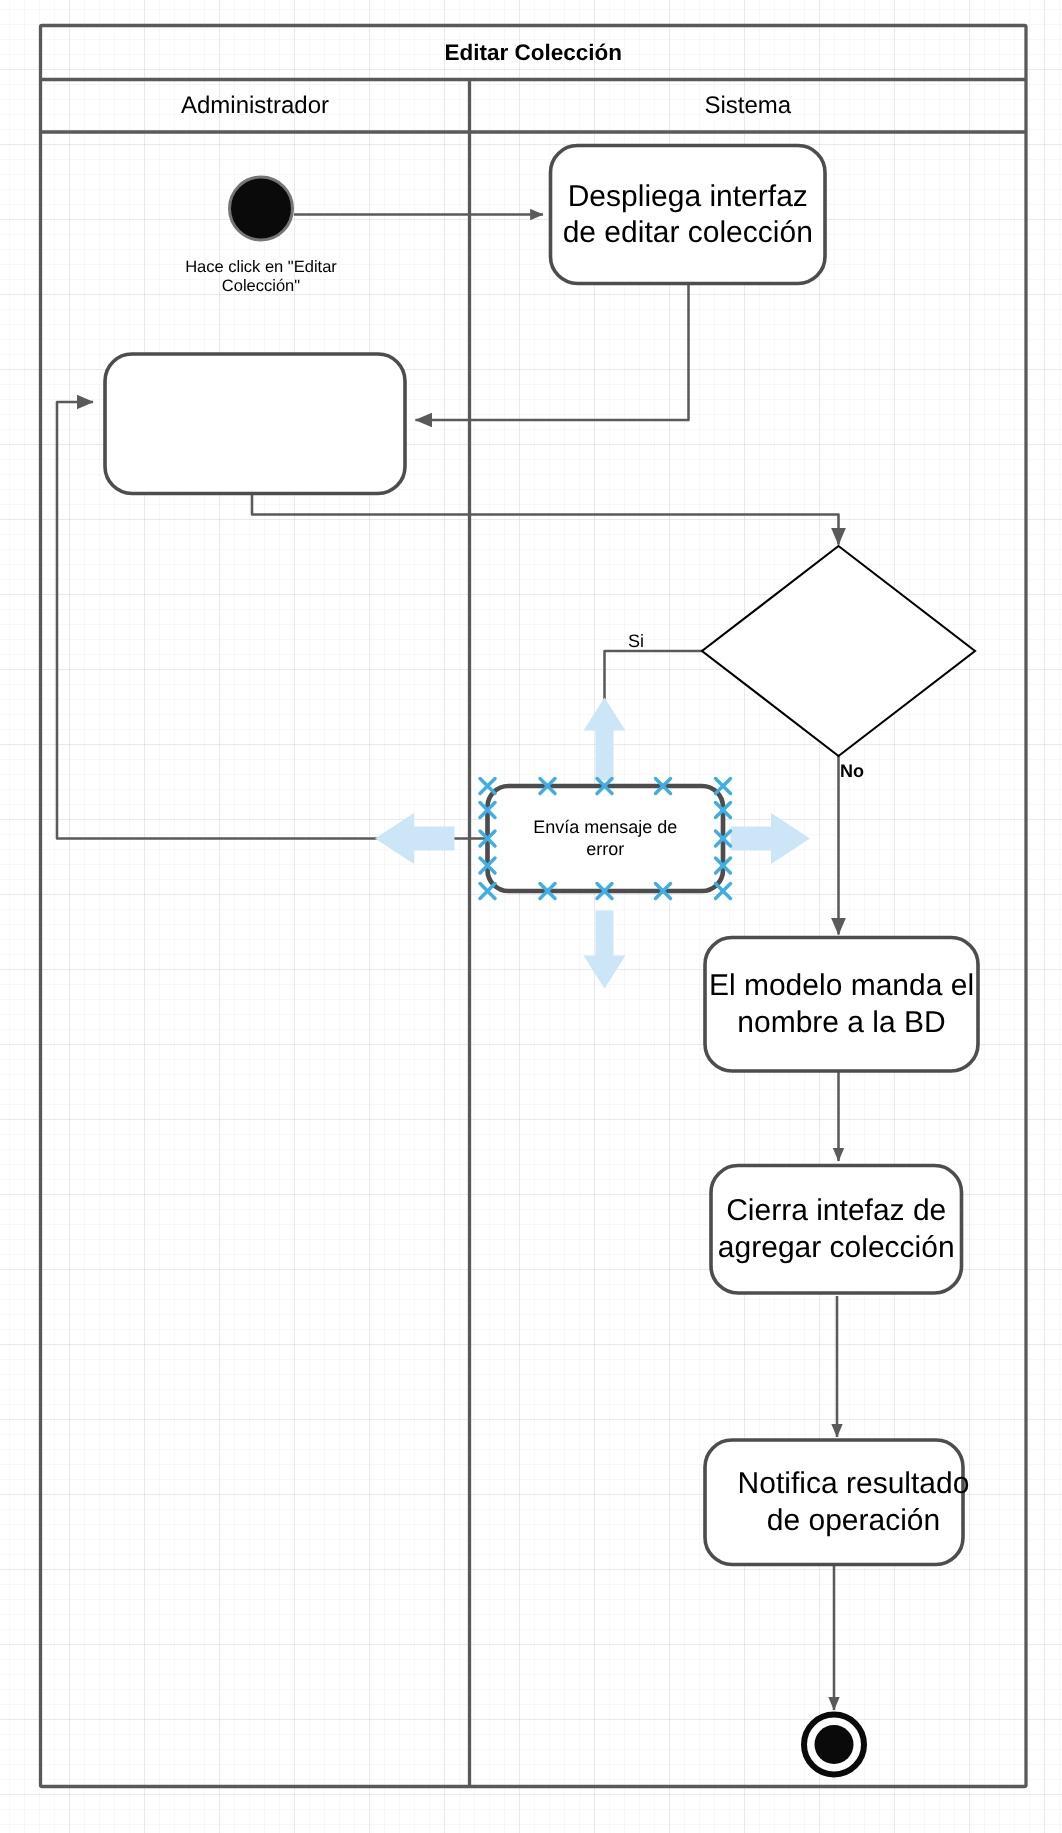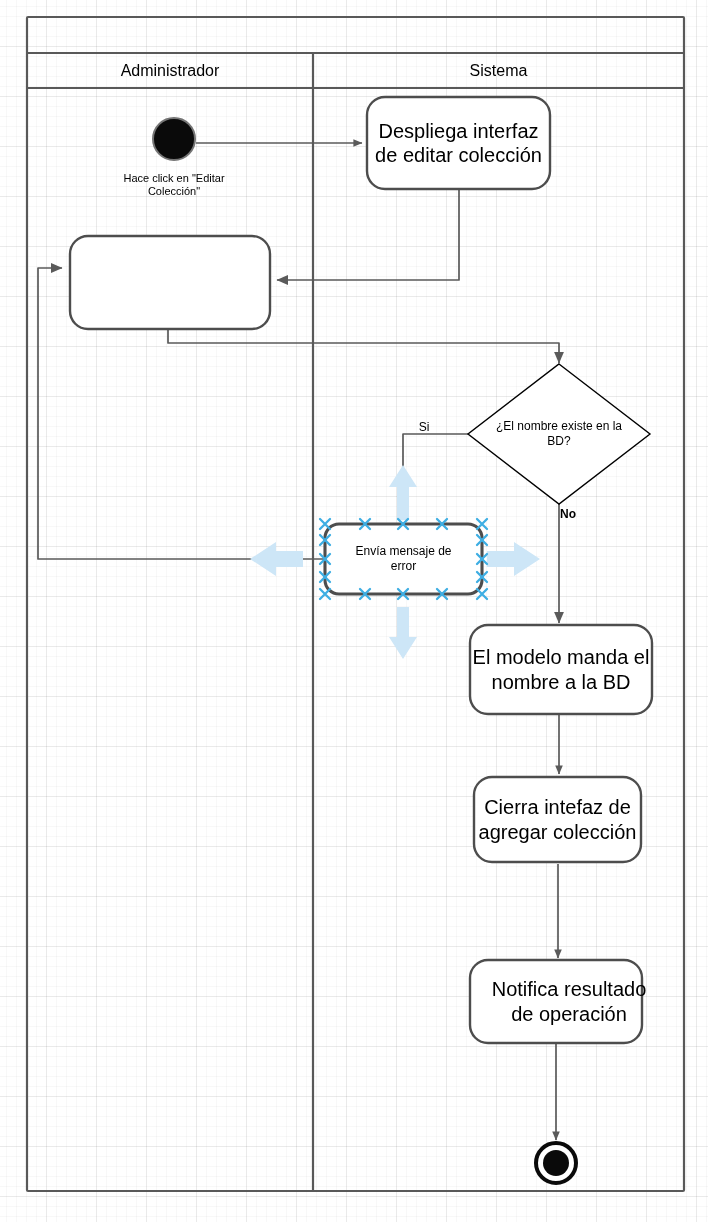--- a/index.html
+++ b/index.html
@@ -220,34 +220,33 @@
     <g>
       <rect x="470" y="960" width="172" height="83" rx="18" fill="#ffffff" stroke="#4d4d4d" stroke-width="2.4"></rect>
     </g>
 
     <g>
       <circle cx="556" cy="1163" r="20" fill="#ffffff" stroke="#0a0a0a" stroke-width="4"></circle>
       <circle cx="556" cy="1163" r="13" fill="#0a0a0a"></circle>
     </g>
   </svg>
 
+  <div class="lane-title t-title" style="left:27px; top:17px; width:657px; height:36px;">Editar Colección</div>
 
   <div class="lane-title t-lane" style="left:27px; top:53px; width:286px; height:35px;">Administrador</div>
 
   <div class="lane-title t-lane" style="left:313px; top:53px; width:371px; height:35px;">Sistema</div>
 
   <div class="node-text t-small" style="left:94px; top:168px; width:160px; height:34px;">Hace click en "Editar
 Colección"</div>
 
   <div class="node-text t-node" style="left:367px; top:97px; width:183px; height:92px;">Despliega interfaz
 de editar colección</div>
 
 
-  <div class="node-text t-label" style="left:455px; top:414px; width:208px; height:40px;">¿El nombre existe en la
-BD?</div>
 
   <div class="node-text t-sel" style="left:325px; top:524px; width:157px; height:70px;">Envía mensaje de
 error</div>
 
   <div class="node-text t-node" style="left:470px; top:625px; width:182px; height:89px;">El modelo manda el
 nombre a la BD</div>
 
   <div class="node-text t-node" style="left:474px; top:777px; width:167px; height:85px;">Cierra intefaz de
 agregar colección</div>
 

